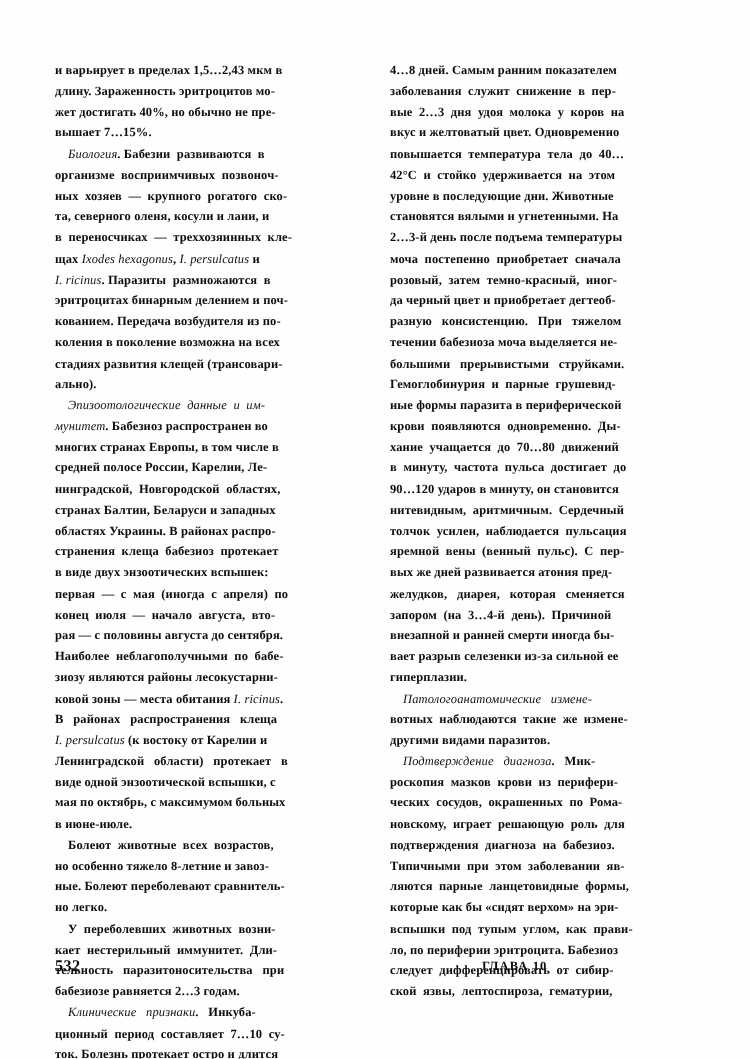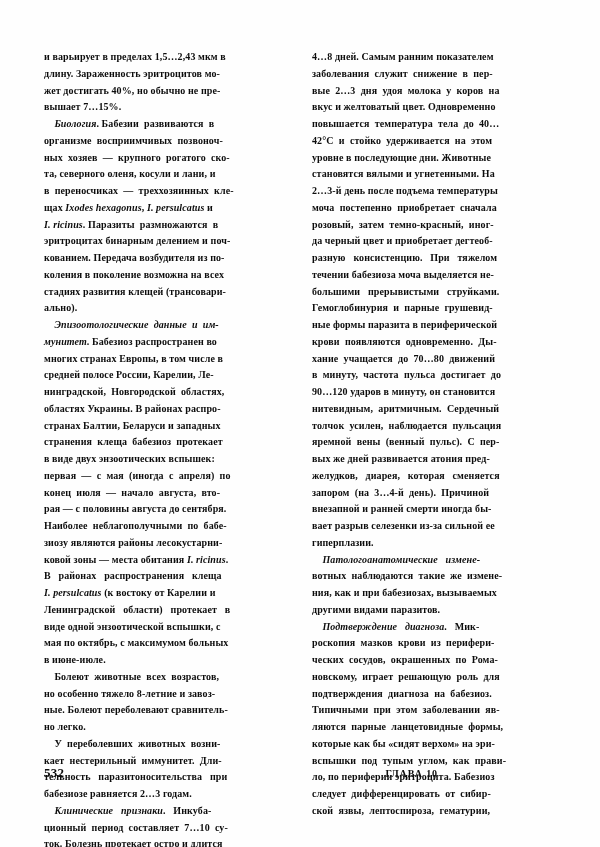--- a/index.html
+++ b/index.html
@@ -36,21 +36,21 @@
   .col-right { margin-left: 16px; }
 
   .line {
     white-space: pre;
     letter-spacing: 0.01em;
     font-weight: 600;
   }
   
   .line i {
     font-style: italic;
-    font-weight: 700;
+    font-weight: 400;
     text-align: center;
   }
 
   .footer {
     position: absolute;
     left: 0;
     top: 765px;
     width: 484px;
     height: 24px;
   }
@@ -92,22 +92,22 @@
         <div class="line">эритроцитах бинарным делением и поч-</div>
         <div class="line">кованием. Передача возбудителя из по-</div>
         <div class="line">коления в поколение возможна на всех</div>
         <div class="line">стадиях развития клещей (трансовари-</div>
         <div class="line">ально).</div>
         <div class="line">    <i>Эпизоотологические  данные  и  им-</i></div>
         <div class="line"><i>мунитет</i>. Бабезиоз распространен во</div>
         <div class="line">многих странах Европы, в том числе в</div>
         <div class="line">средней полосе России, Карелии, Ле-</div>
         <div class="line">нинградской,  Новгородской  областях,</div>
+        <div class="line">странах Балтии, Беларуси и западных</div>
         <div class="line">областях Украины. В районах распро-</div>
-        <div class="line">странах Балтии, Беларуси и западных</div>
         <div class="line">странения  клеща  бабезиоз  протекает</div>
         <div class="line">в виде двух энзоотических вспышек:</div>
         <div class="line">первая  —  с  мая  (иногда  с  апреля)  по</div>
         <div class="line">конец  июля  —  начало  августа,  вто-</div>
         <div class="line">рая — с половины августа до сентября.</div>
         <div class="line">Наиболее  неблагополучными  по  бабе-</div>
         <div class="line">зиозу являются районы лесокустарни-</div>
         <div class="line">ковой зоны — места обитания <i>I. ricinus</i>.</div>
         <div class="line">В   районах   распространения   клеща</div>
         <div class="line"><i>I. persulcatus</i> (к востоку от Карелии и</div>
@@ -153,21 +153,20 @@
         <div class="line">толчок  усилен,  наблюдается  пульсация</div>
         <div class="line">яремной  вены  (венный  пульс).  С  пер-</div>
         <div class="line">вых же дней развивается атония пред-</div>
         <div class="line">желудков,   диарея,   которая   сменяется</div>
         <div class="line">запором  (на  3…4-й  день).  Причиной</div>
         <div class="line">внезапной и ранней смерти иногда бы-</div>
         <div class="line">вает разрыв селезенки из-за сильной ее</div>
         <div class="line">гиперплазии.</div>
         <div class="line">    <i>Патологоанатомические   измене-</i></div>
         <div class="line">вотных  наблюдаются  такие  же  измене-</div>
-        <div class="line">ния, как и при бабезиозах, вызываемых</div>
         <div class="line">другими видами паразитов.</div>
         <div class="line">    <i>Подтверждение   диагноза</i>.   Мик-</div>
         <div class="line">роскопия  мазков  крови  из  перифери-</div>
         <div class="line">ческих  сосудов,  окрашенных  по  Рома-</div>
         <div class="line">новскому,  играет  решающую  роль  для</div>
         <div class="line">подтверждения  диагноза  на  бабезиоз.</div>
         <div class="line">Типичными  при  этом  заболевании  яв-</div>
         <div class="line">ляются  парные  ланцетовидные  формы,</div>
         <div class="line">которые как бы «сидят верхом» на эри-</div>
         <div class="line">вспышки  под  тупым  углом,  как  прави-</div>

